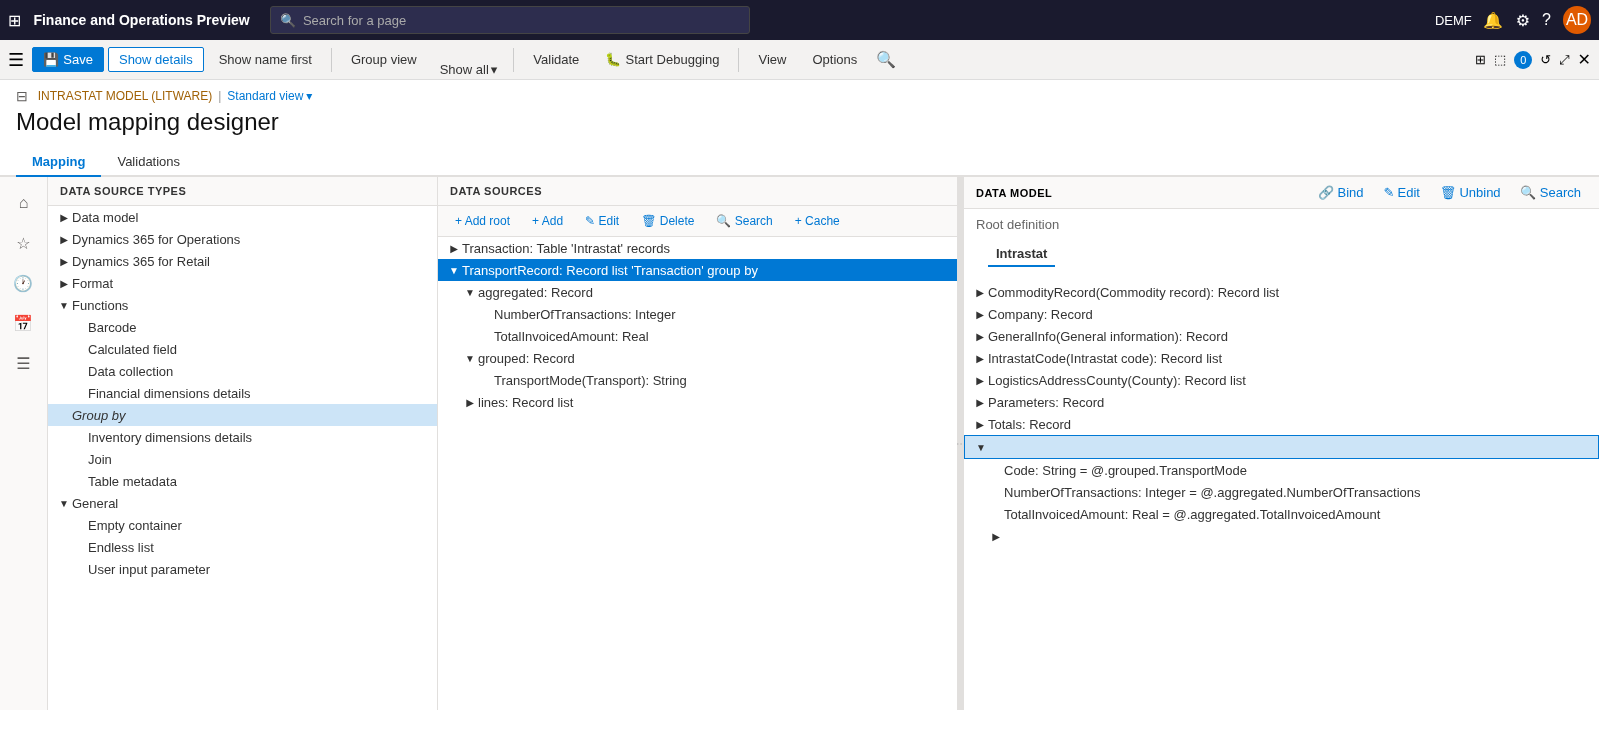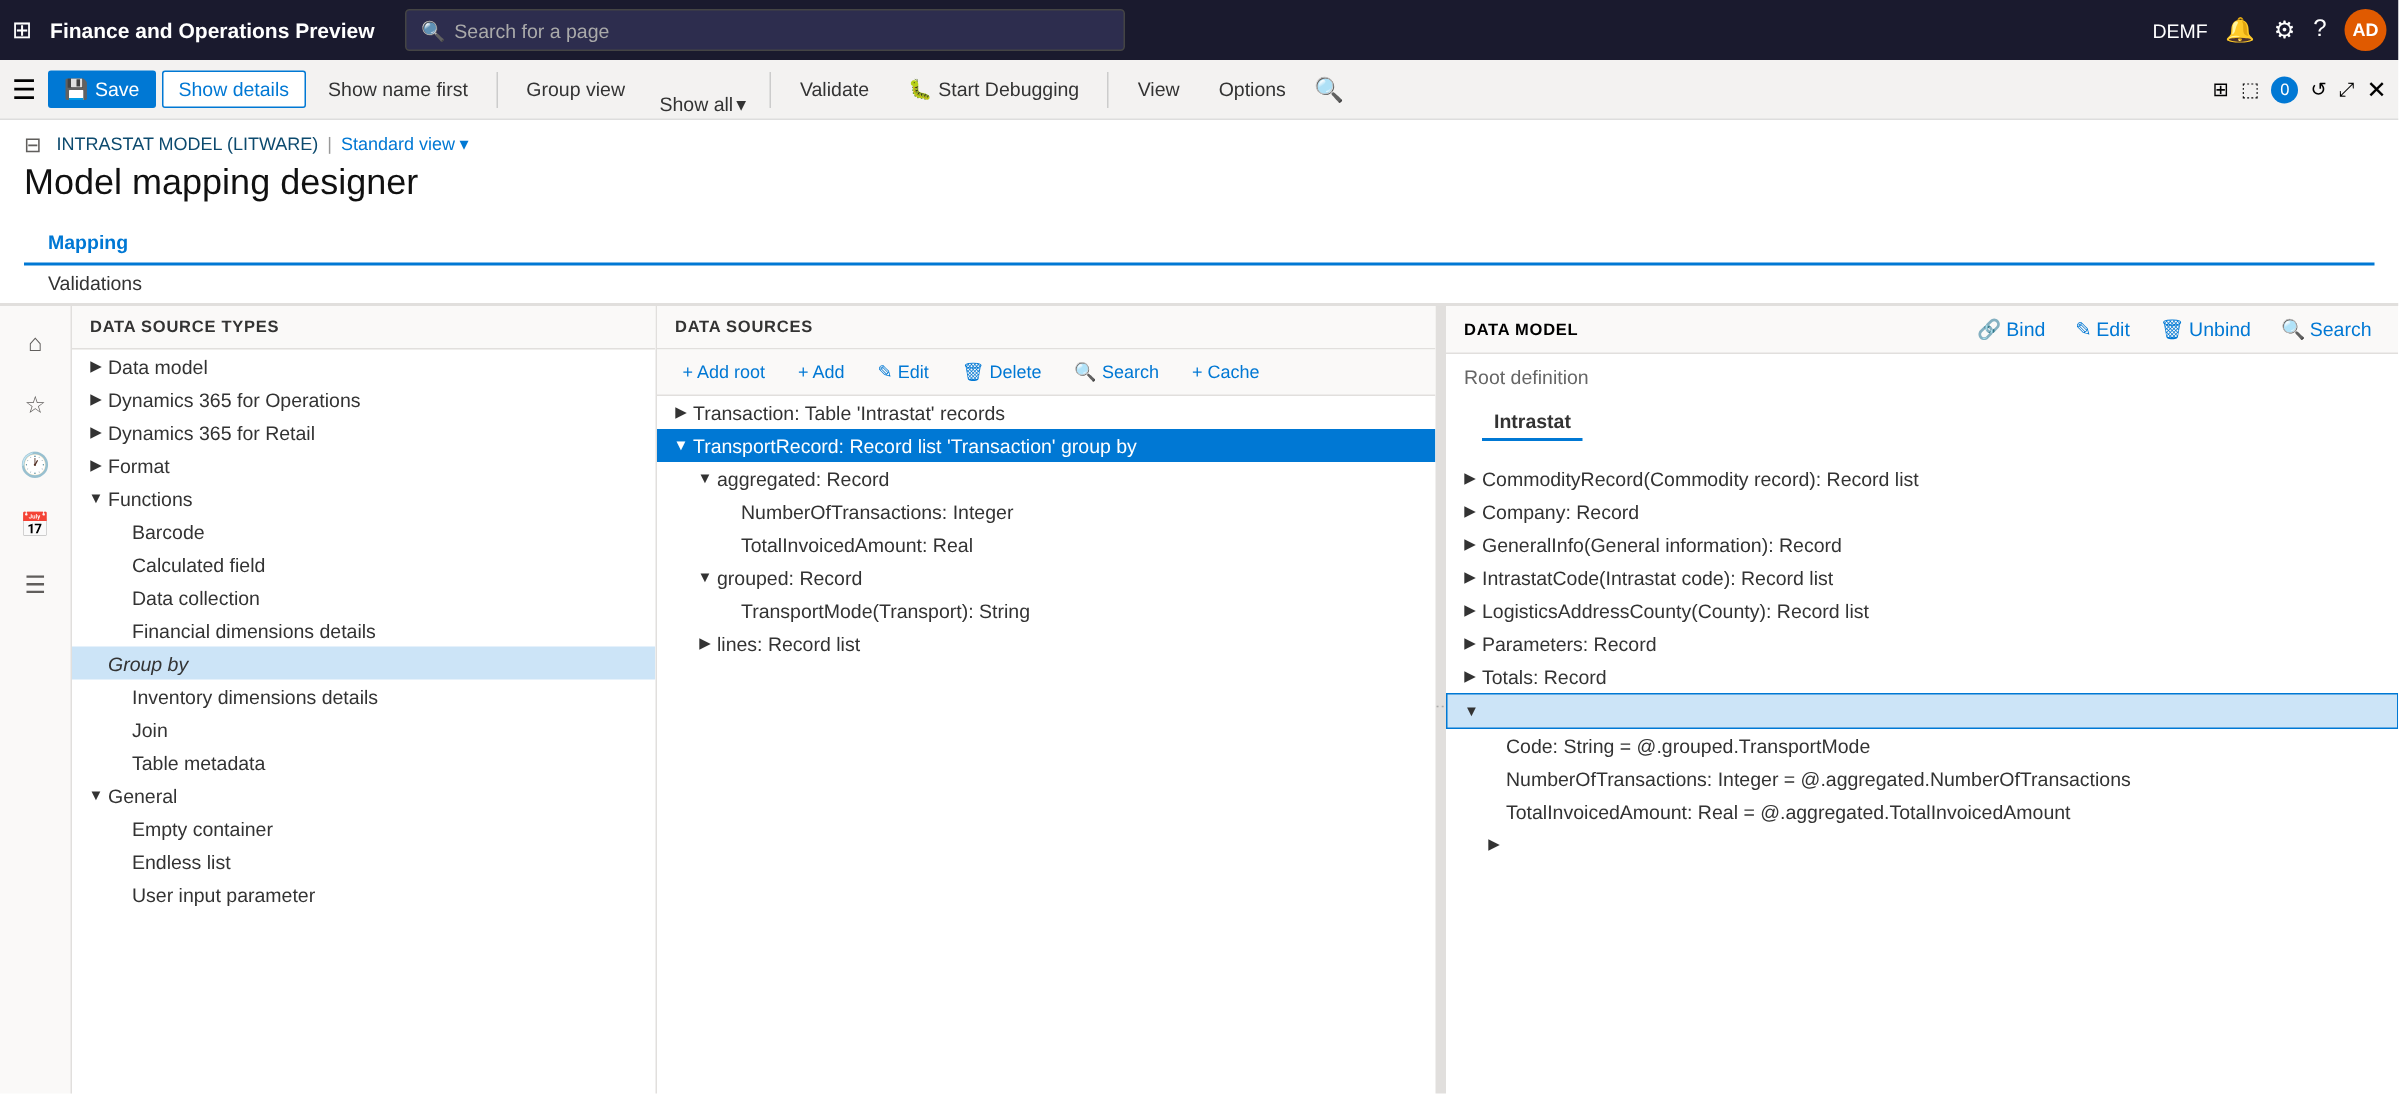--- a/index.html
+++ b/index.html
@@ -39,22 +39,22 @@
       font-size: 13px;
     }
     .top-nav .nav-right .user-badge {
       background: #e05a00;
       border-radius: 50%;
       width: 28px;
       height: 28px;
       display: flex;
       align-items: center;
       justify-content: center;
-      font-weight: 700;
-      font-size: 12px;
+      font-weight: 400;
+      font-size: 16px;
       text-align: right;
     }
 
     
     .toolbar {
       background: #f3f2f1;
       height: 40px;
       display: flex;
       align-items: center;
       padding: 0 8px;
@@ -93,39 +93,38 @@
 
     
     .breadcrumb-area {
       padding: 8px 16px 0 16px;
       display: flex;
       align-items: center;
       gap: 6px;
       font-size: 12px;
       color: #666;
     }
-    .breadcrumb-area .breadcrumb-link { color: #0c4a6e; cursor: pointer; text-decoration: none; }
+    .breadcrumb-area .breadcrumb-link { color: #a16207; cursor: pointer; text-decoration: none; }
     .breadcrumb-area .sep { color: #999; }
     .breadcrumb-area .view-selector {
       color: #0078d4; cursor: pointer; display: flex; align-items: center; gap: 3px;
     }
 
     
     .page-title-area {
       padding: 4px 16px 12px 16px;
     }
     .page-title-area h1 { font-size: 24px; font-weight: 300; color: #111; }
 
     
     .tabs {
       display: flex;
       gap: 0;
       padding: 0 16px;
       border-bottom: 2px solid #e1dfdd;
-      flex-direction: column;
     }
     .tabs .tab {
       padding: 6px 16px;
       cursor: pointer;
       font-size: 13px;
       color: #333;
       border-bottom: 2px solid transparent;
       margin-bottom: -2px;
     }
     .tabs .tab.active {

